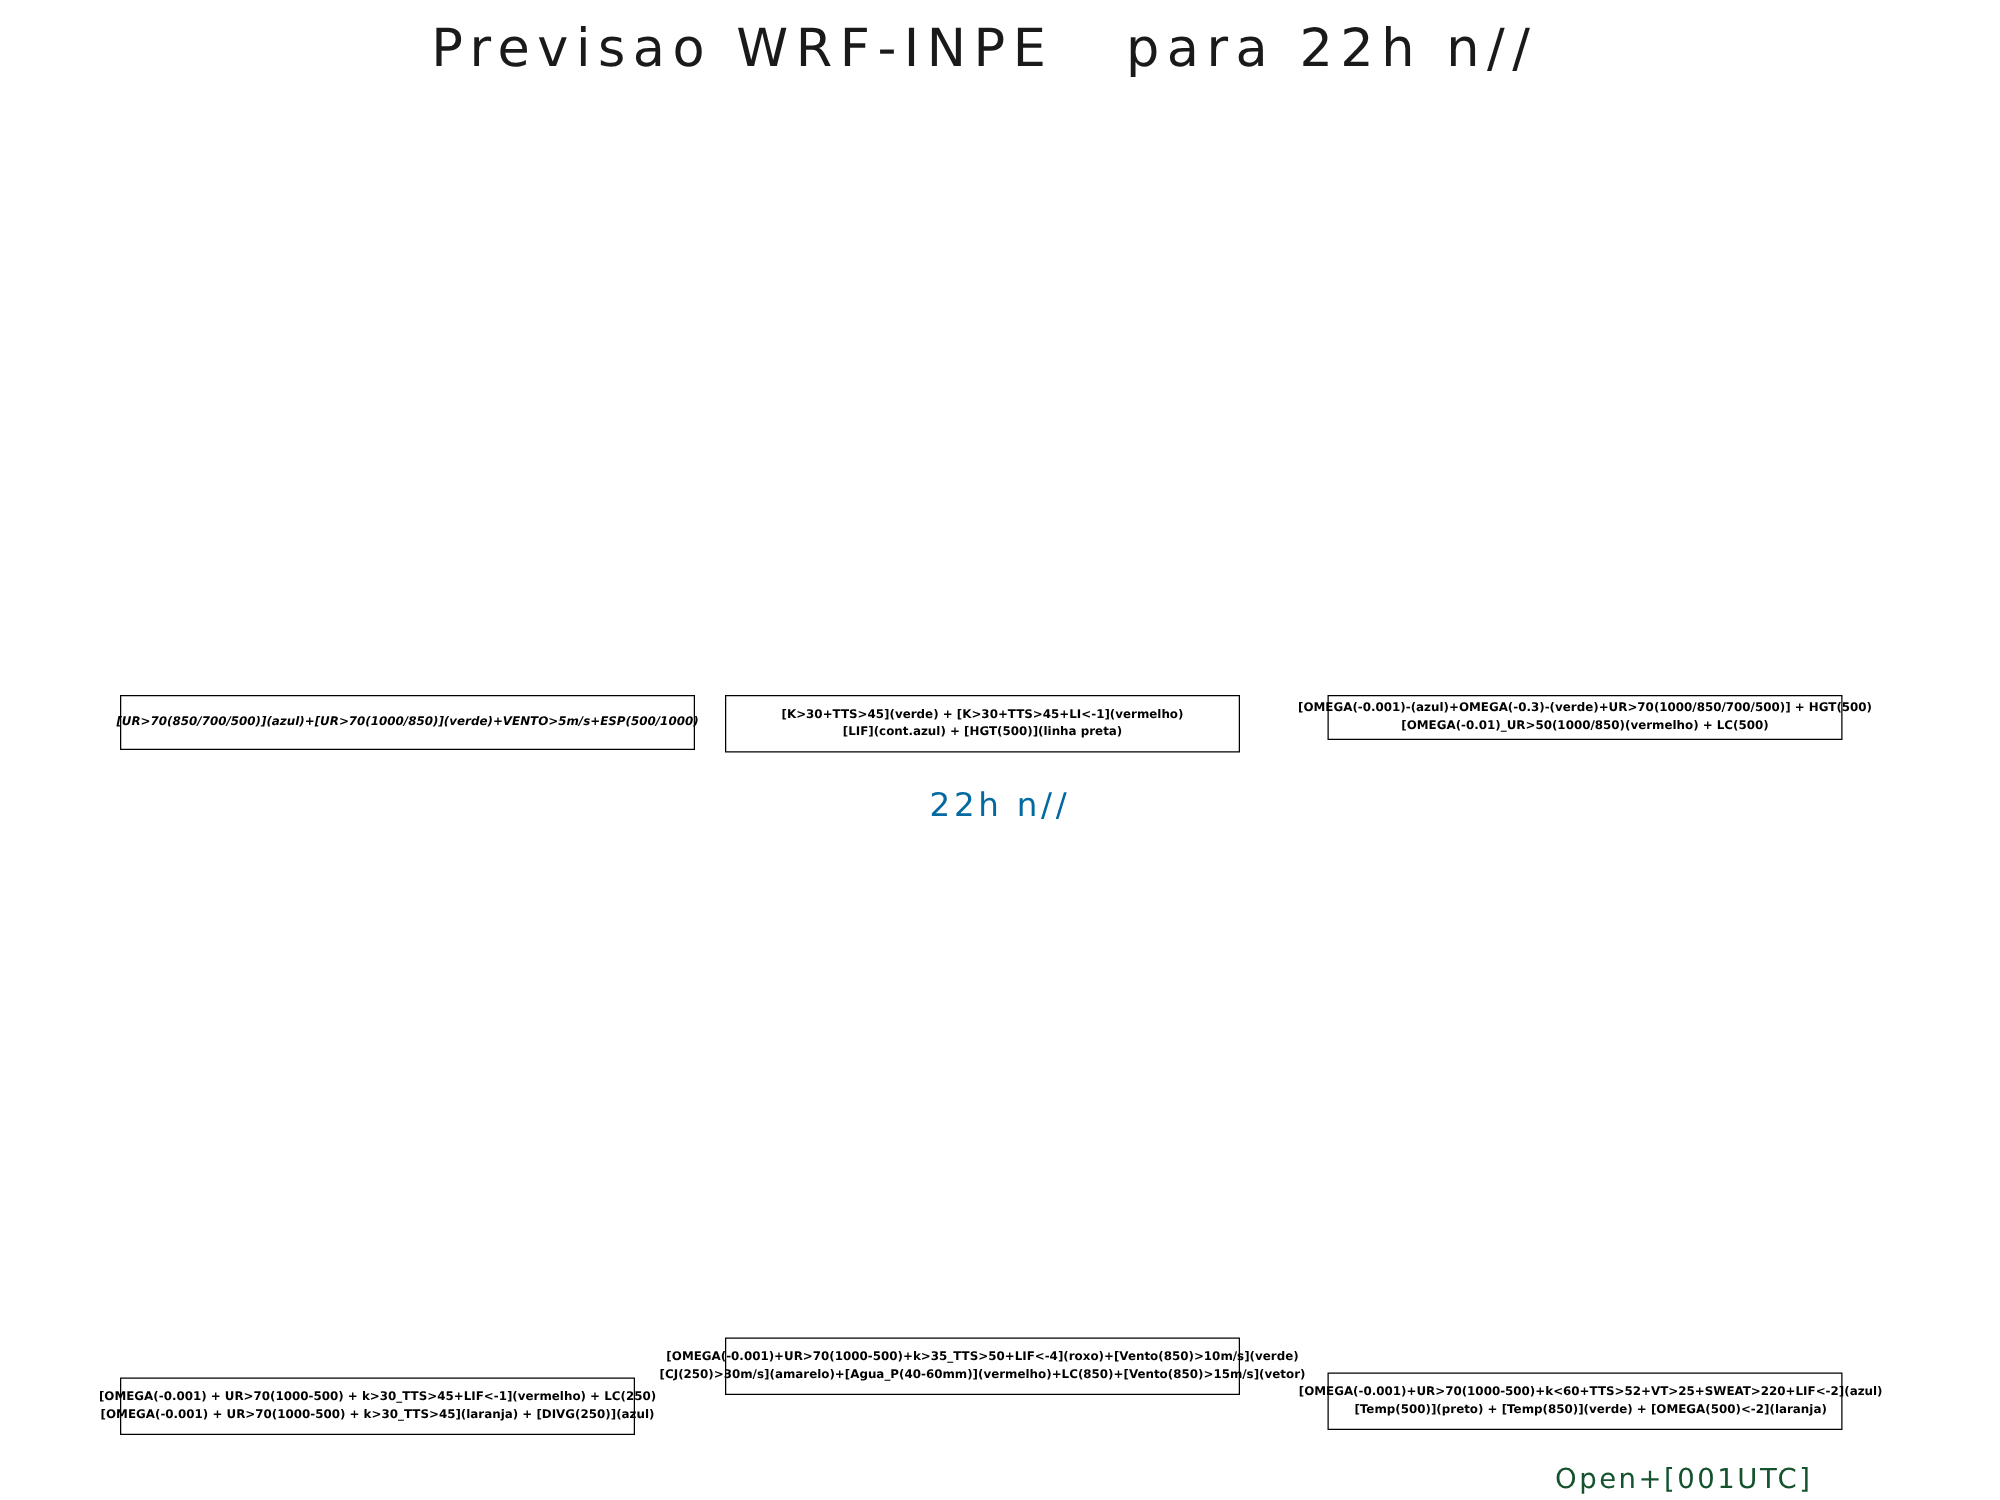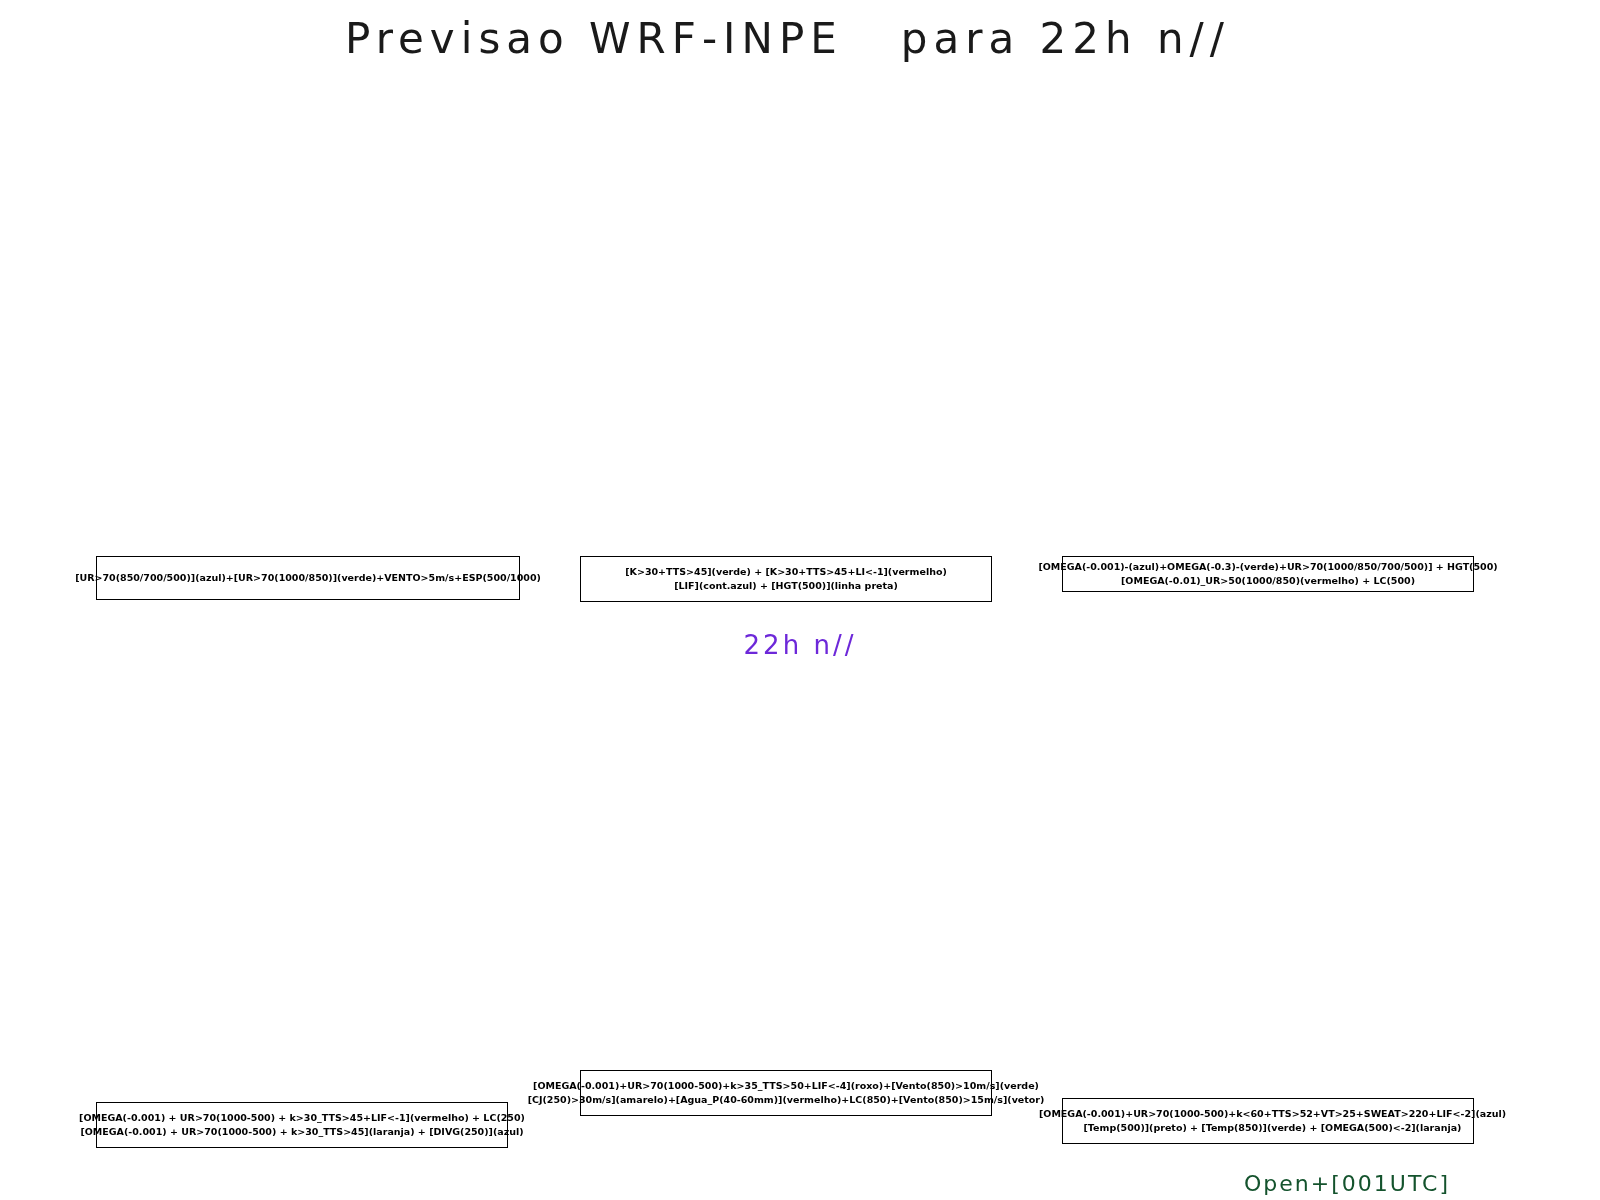--- a/index.html
+++ b/index.html
@@ -33,21 +33,21 @@
 
   .center-label {
     position: absolute;
     left: 0;
     top: 630px;
     width: 1600px;
     text-align: center;
     font-family: "DejaVu Sans", sans-serif;
     font-size: 26px;
     letter-spacing: 3px;
-    color: #6d28d9;
+    color: #0369a1;
     white-space: pre;
   }
 
   .footer-label {
     position: absolute;
     right: 150px;
     bottom: 4px;
     font-family: "DejaVu Sans", sans-serif;
     font-size: 22px;
     letter-spacing: 2px;
@@ -71,21 +71,21 @@
     font-family: "DejaVu Sans", sans-serif;
     font-size: 9.5px;
     font-weight: bold;
     line-height: 1.45;
     white-space: nowrap;
     color: #000000;
     text-align: center;
   }
 
   
-  #legend-top-left   { left: 96px;  top: 556px; width: 424px; height: 44px; }
+  #legend-top-left   { left: 96px;  top: 556px; width: 460px; height: 44px; font-style: italic; }
   #legend-top-mid    { left: 580px; top: 556px; width: 412px; height: 46px; }
   #legend-top-right  { left: 1062px;top: 556px; width: 412px; height: 36px; }
 
   
   #legend-bot-left   { left: 96px;  top: 1102px; width: 412px; height: 46px; }
   #legend-bot-mid    { left: 580px; top: 1070px; width: 412px; height: 46px; }
   #legend-bot-right  { left: 1062px;top: 1098px; width: 412px; height: 46px; padding-left: 15px; }
 
   
   .panel {

